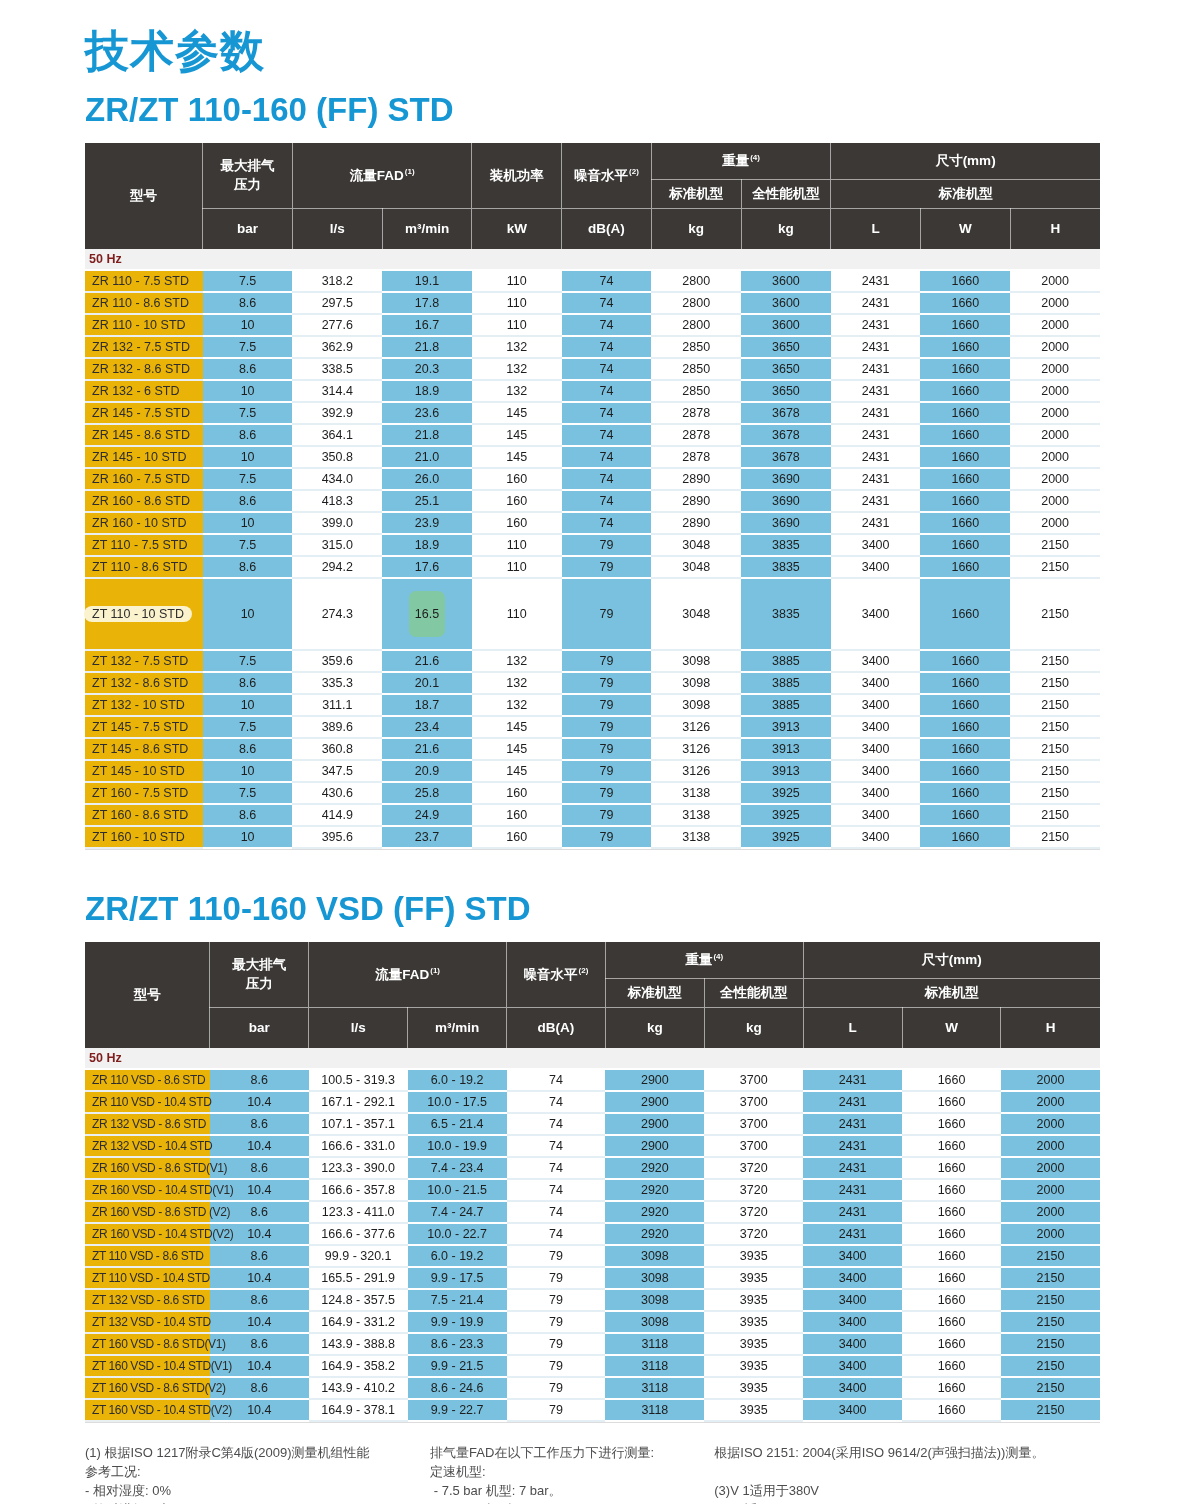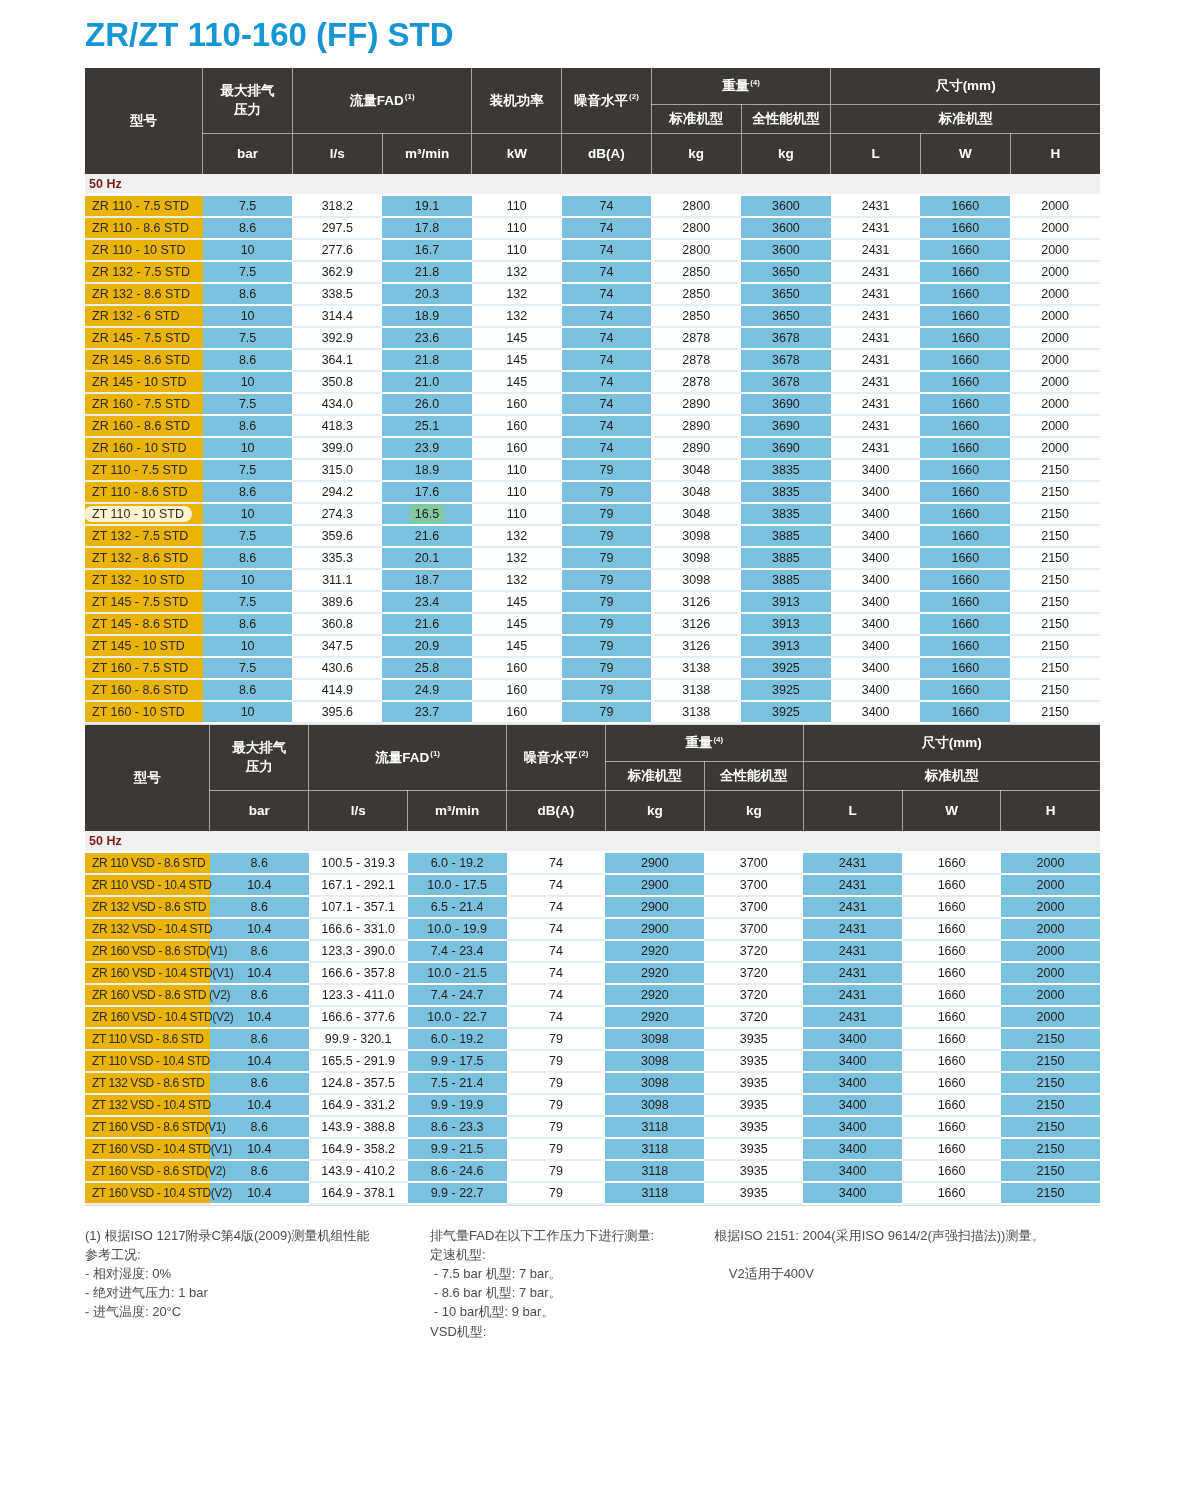--- a/index.html
+++ b/index.html
@@ -56,34 +56,35 @@
     color:#2d2d2d;border-bottom-color:#eaeff2;white-space:nowrap;
   }
   table.t2 tbody td.c-model{font-size:12px;letter-spacing:-0.4px;}
   tbody td.band{
     background:var(--bandgray,#F1F1F1);text-align:left;padding-left:4px;
     font-weight:600;color:#7f1d1d;font-size:12.5px;
     border-bottom:2px solid #ffffff;height:20px;
   }
   .hl{display:inline-block;border-radius:9px;padding:1px 8px;margin-left:-8px;}
   .hl-yellow{background:var(--hlyellow,#FAF3CD);}
-  .hl-green{background:var(--hlgreen,#82C8A2);border-radius:7px;padding:3px 6px;margin:0;}
+  .hl-green{background:var(--hlgreen,#82C8A2);border-radius:7px;padding:16px 6px;margin:12px;}
 
   
   .footnotes{display:flex;margin-top:20px;color:#4c4c4e;font-size:13px;line-height:1.47;}
   .fn-col1{width:34%;}
   .fn-col2{width:28%;}
   .fn-col3{width:38%;}
   .fn-line{min-height:19px;white-space:pre-wrap;}
 </style>
 </head>
 <body>
 
 <div class="content">
 
+  <h1 class="page-title">技术参数</h1>
   <h2 class="section-title">ZR/ZT 110-160 (FF) STD</h2>
 
   <div class="tbl-wrap">
   <table class="spec t1">
     <colgroup>
       <col style="width:11.6%">
       <col style="width:8.84%">
           <col style="width:8.84%">
           <col style="width:8.84%">
           <col style="width:8.84%">
@@ -435,20 +436,21 @@
             <td class="c-white">3138</td>
             <td class="c-blue">3925</td>
             <td class="c-white">3400</td>
             <td class="c-blue">1660</td>
             <td class="c-white">2150</td>
           </tr>
         </tbody>
   </table>
   </div>
 
+  <h2 class="section-title section2-title">ZR/ZT 110-160 VSD (FF) STD</h2>
 
   <div class="tbl-wrap">
   <table class="spec t2">
     <colgroup>
       <col style="width:12.3%">
       <col style="width:9.744%">
           <col style="width:9.744%">
           <col style="width:9.744%">
           <col style="width:9.744%">
       <col style="width:9.744%">
@@ -695,17 +697,18 @@
         <div class="fn-line">排气量FAD在以下工作压力下进行测量:</div>
         <div class="fn-line">定速机型:</div>
         <div class="fn-line"> - 7.5 bar 机型: 7 bar。</div>
         <div class="fn-line"> - 8.6 bar 机型: 7 bar。</div>
         <div class="fn-line"> - 10 bar机型: 9 bar。</div>
         <div class="fn-line">VSD机型:</div>
       </div>
     <div class="fn-col3">
         <div class="fn-line">根据ISO 2151: 2004(采用ISO 9614/2(声强扫描法))测量。</div>
         <div class="fn-line"></div>
+        <div class="fn-line">(3)V 1适用于380V</div>
         <div class="fn-line">    V2适用于400V</div>
       </div>
   </div>
 
 </div>
 
 </body></html>

